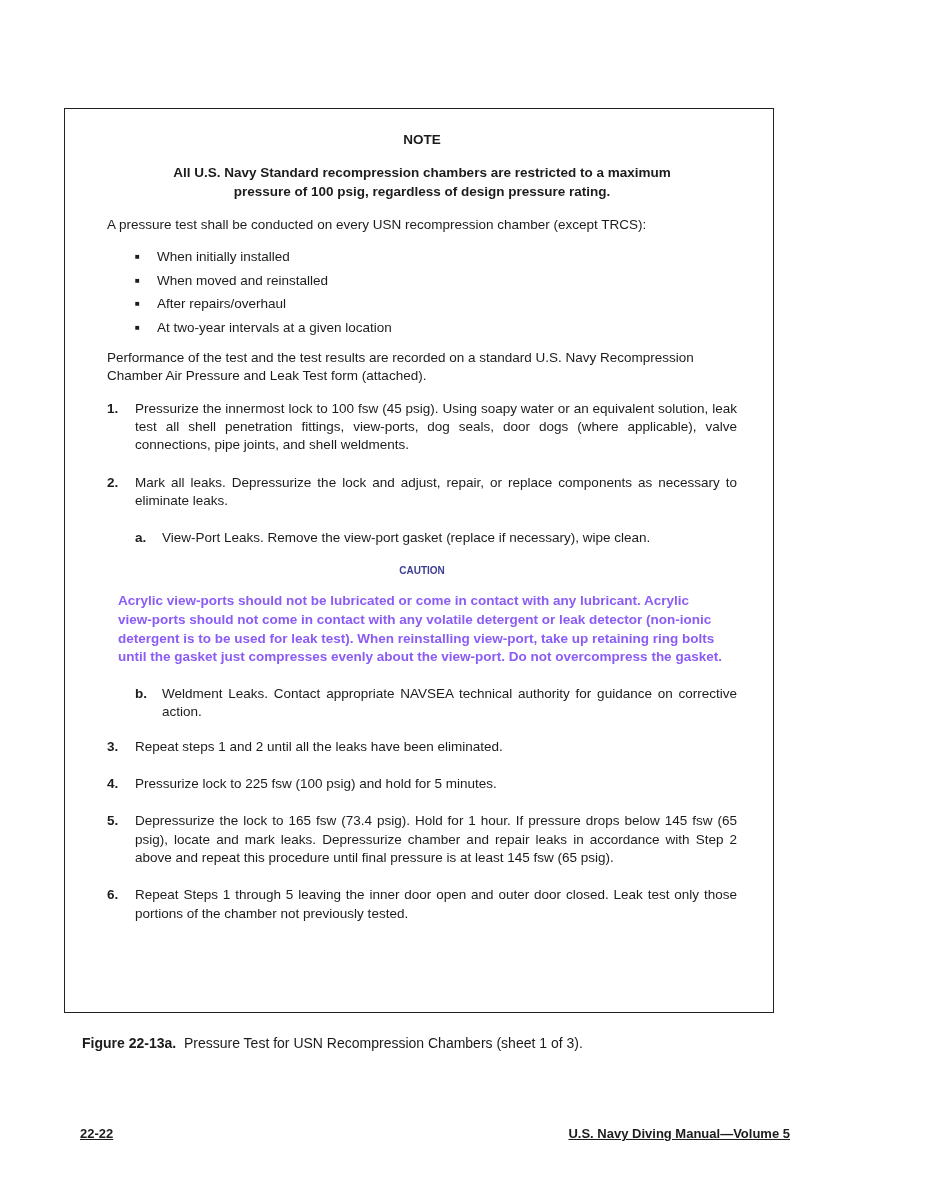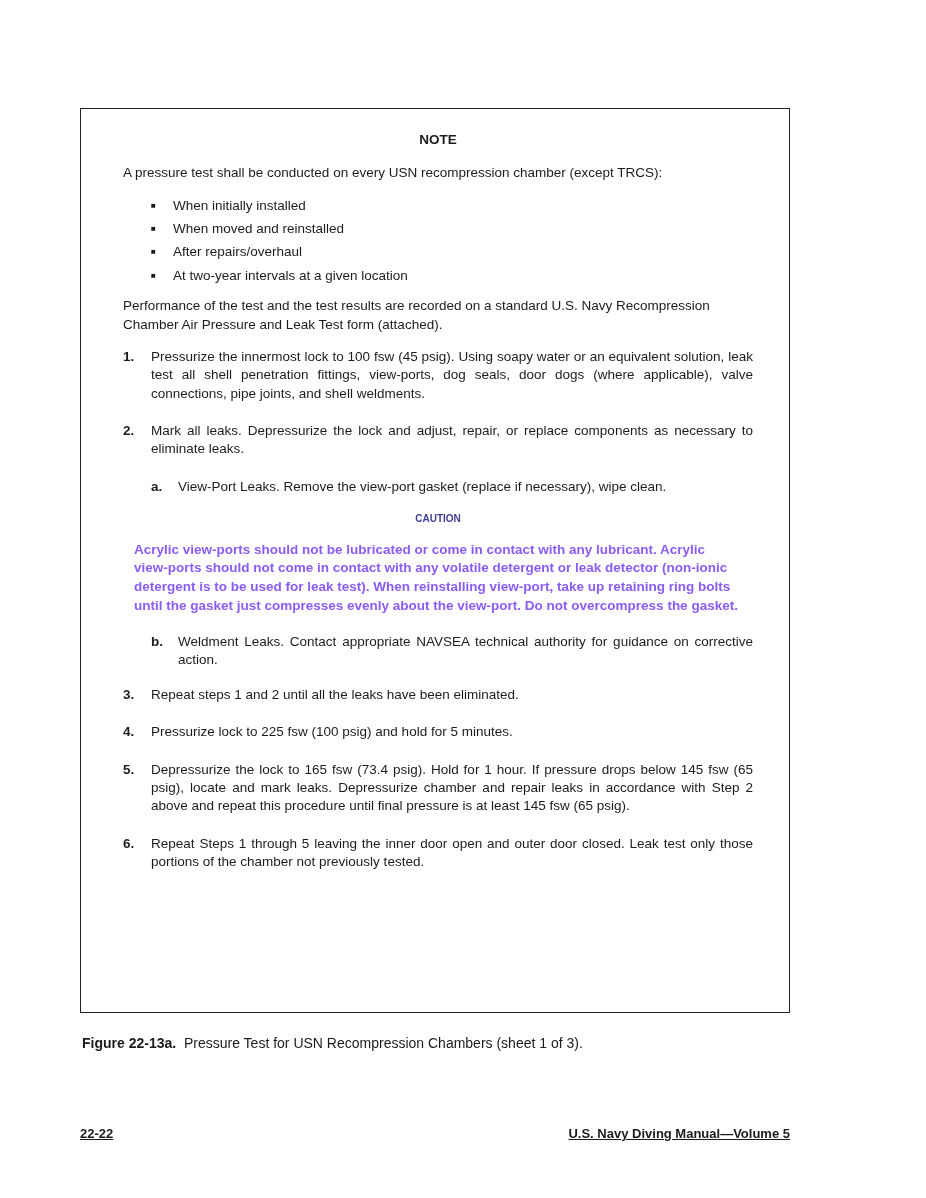--- a/index.html
+++ b/index.html
@@ -7,21 +7,21 @@
     position:relative;
     width:926px; height:1198px;
     background:#ffffff;
     font-family:"Liberation Sans", sans-serif;
     color:#1c1c1c;
     font-size:13.5px;
     line-height:1.36;
   }
   .frame {
     position:absolute;
-    left:80px; top:108px;
+    left:64px; top:108px;
     width:710px; height:905px;
     border:1.5px solid #222;
     box-sizing:border-box;
     padding:20px 36px 0 42px;
     overflow:hidden;
   }
   .note-h {
     text-align:center; font-weight:bold;
     font-size:13.5px; margin:2px 0 15px 0;
   }
@@ -66,20 +66,21 @@
 </style>
 </head>
 <body>
 
 <div class="page">
 
   <div class="frame">
 
     <div class="note-h">NOTE</div>
 
+    <p class="center-bold">All U.S. Navy Standard recompression chambers are restricted to a maximum pressure of 100 psig, regardless of design pressure rating.</p>
 
     <p class="body-para">A pressure test shall be conducted on every USN recompression chamber (except TRCS):</p>
 
     <ul class="bullets">
       <li>
         <span class="sq">■</span>
         <span>When initially installed</span>
       </li>
       <li>
         <span class="sq">■</span>

